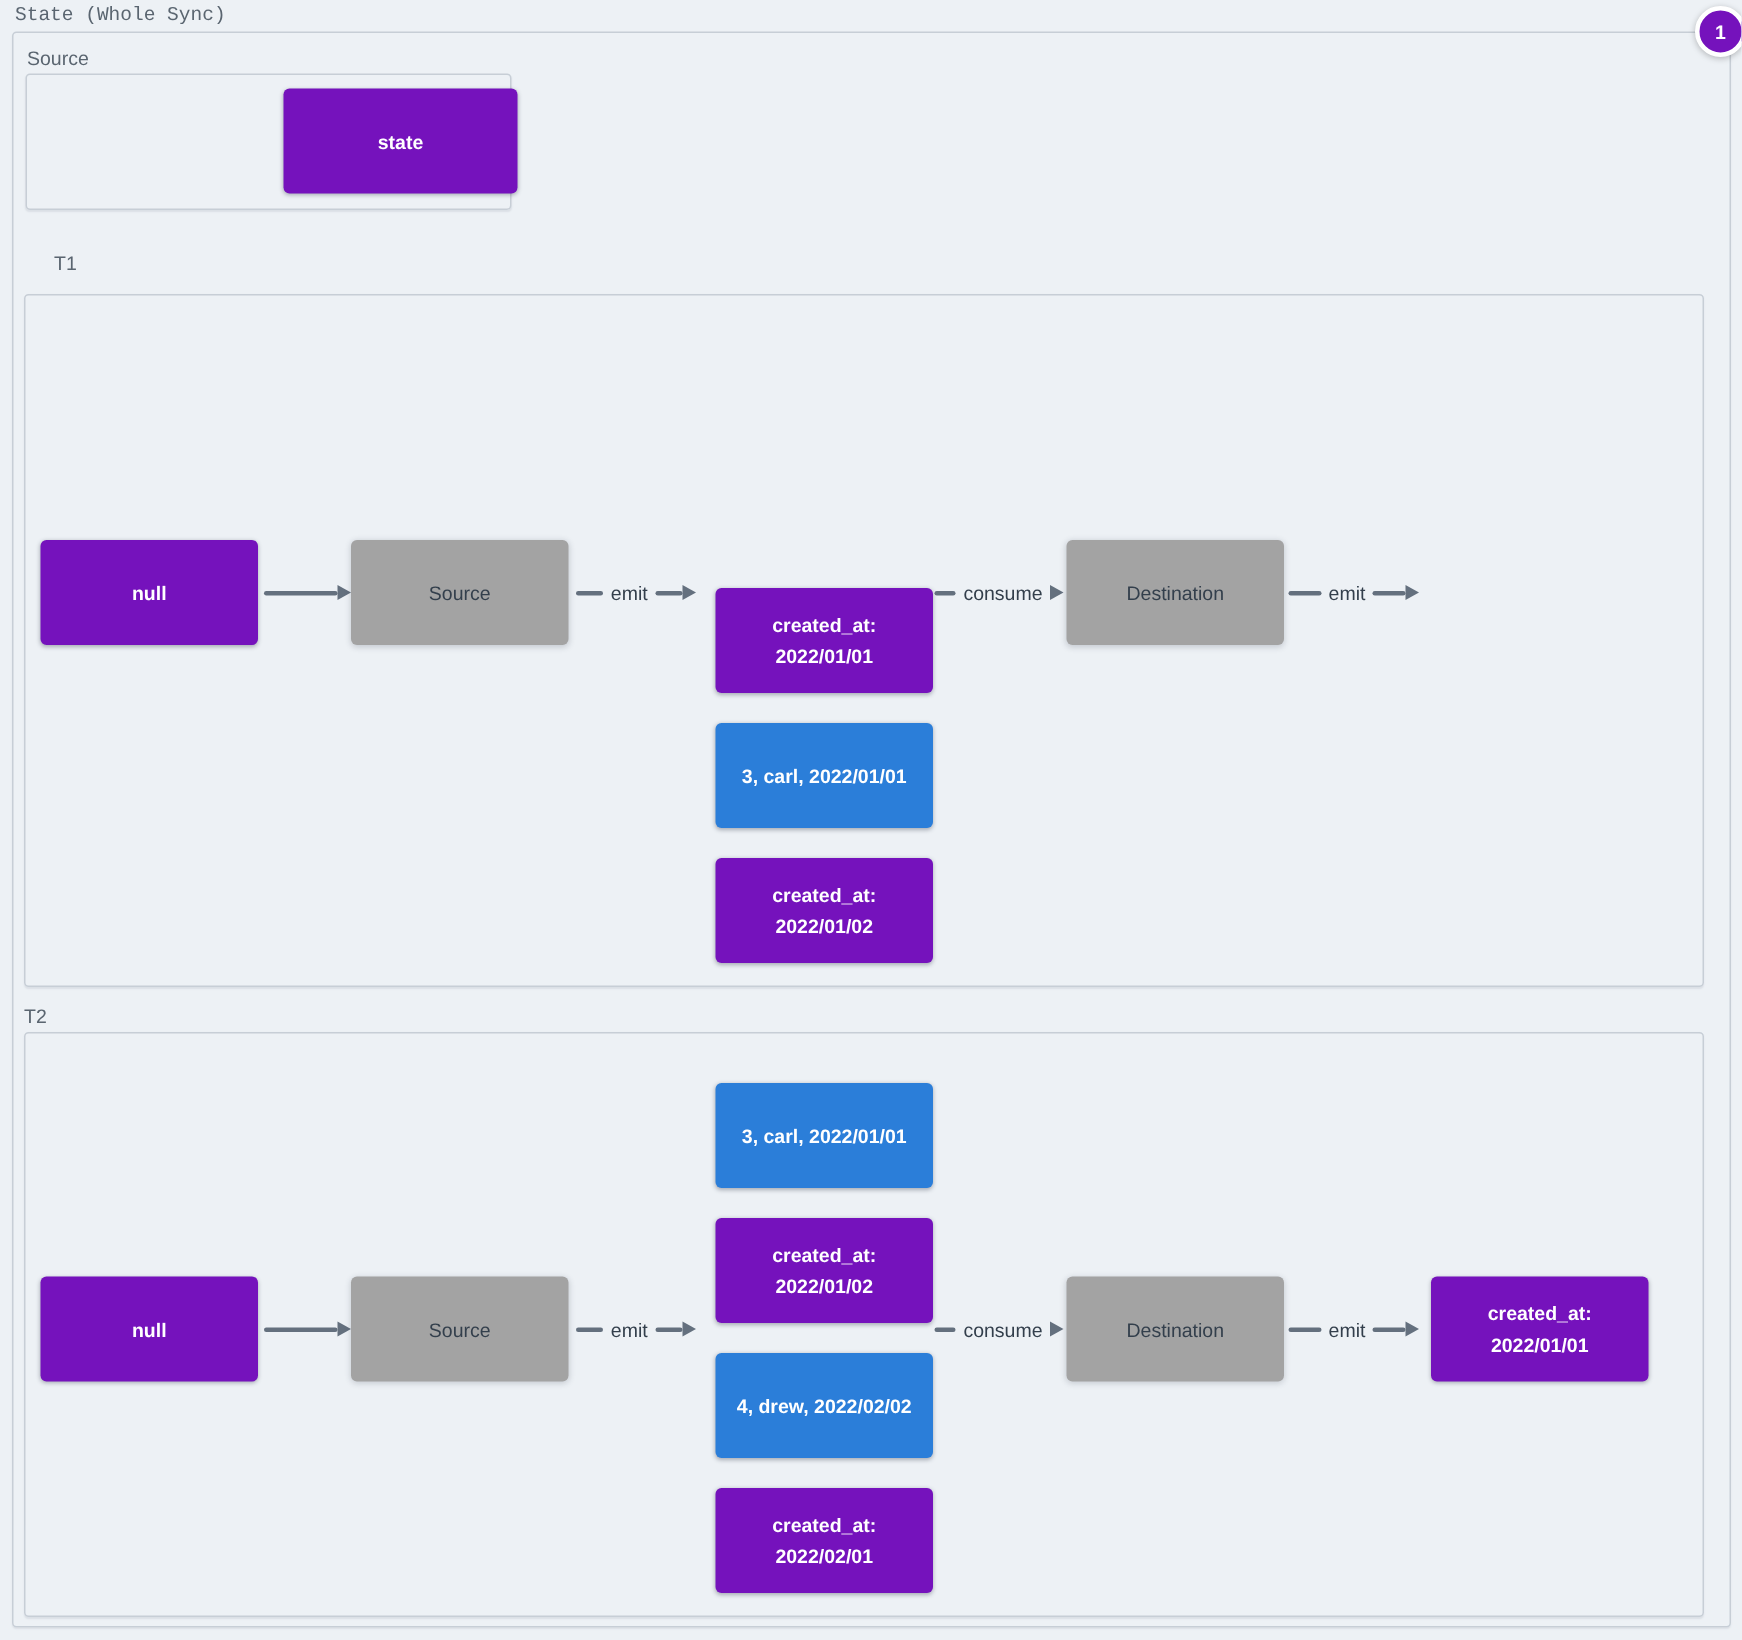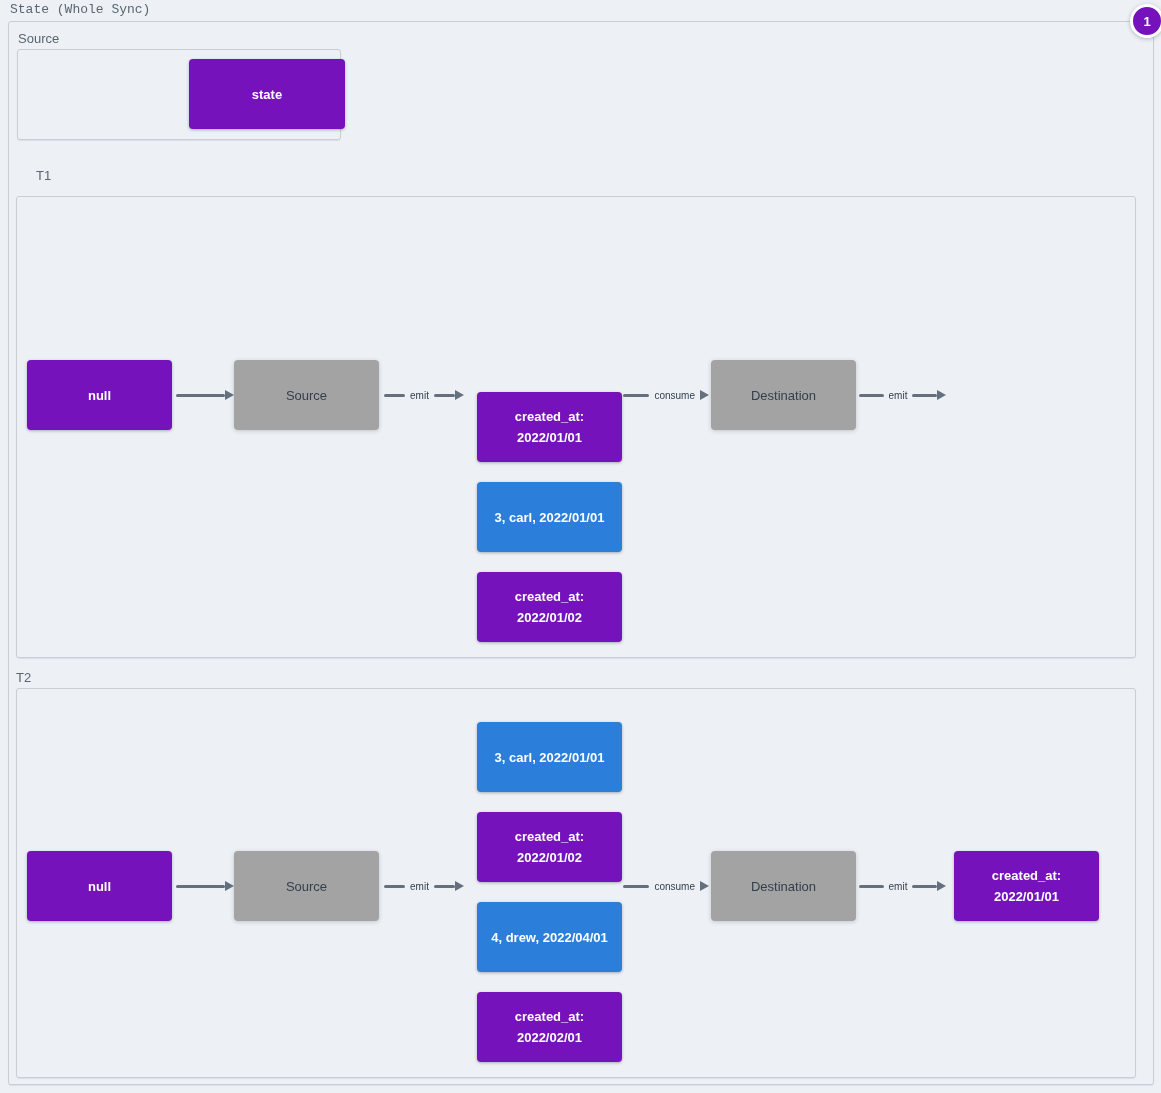--- a/index.html
+++ b/index.html
@@ -38,21 +38,21 @@
   .state{background:var(--state,#7512bc);}
   .plain{
     background:#a3a3a3;
     color:var(--text-dark,#333f4c);
     font-weight:400;
     box-shadow:0 1px 4px rgba(40,50,70,.22);
   }
   .arrow{
     position:absolute;height:16px;
     display:flex;align-items:center;
-    font-size:10px;color:var(--text-dark,#333f4c);text-align:right;
+    font-size:13px;color:var(--text-dark,#333f4c);text-align:right;
   }
   .arrow .line{flex:1;height:3px;background:var(--arrow,#64707e);border-radius:2px;}
   .arrow .label{margin:0 5px;white-space:nowrap;}
   .arrow .head{
     width:0;height:0;flex:none;
     border-top:5px solid transparent;
     border-bottom:5px solid transparent;
     border-left:9px solid var(--arrow,#64707e);
   }
   .badge{
@@ -133,21 +133,21 @@
       <div class="arrow" style="left:367px;top:189px;width:80px;">
         <div class="line"></div>
         <div class="label">emit</div>
         <div class="line"></div>
         <div class="head"></div>
       </div>
 
       <div class="box record" style="left:460px;top:33px;">3, carl, 2022/01/01</div>
       <div class="box state" style="left:460px;top:123px;">created_at:
 2022/01/02</div>
-      <div class="box record" style="left:460px;top:213px;">4, drew, 2022/04/01</div>
+      <div class="box record" style="left:460px;top:213px;">4, drew, 2022/02/02</div>
       <div class="box state" style="left:460px;top:303px;">created_at:
 2022/02/01</div>
 
       <div class="arrow" style="left:606px;top:189px;width:86px;">
         <div class="line"></div>
         <div class="label">consume</div>
         <div class="head"></div>
       </div>
 
       <div class="box plain" style="left:694px;top:162px;">Destination</div>

